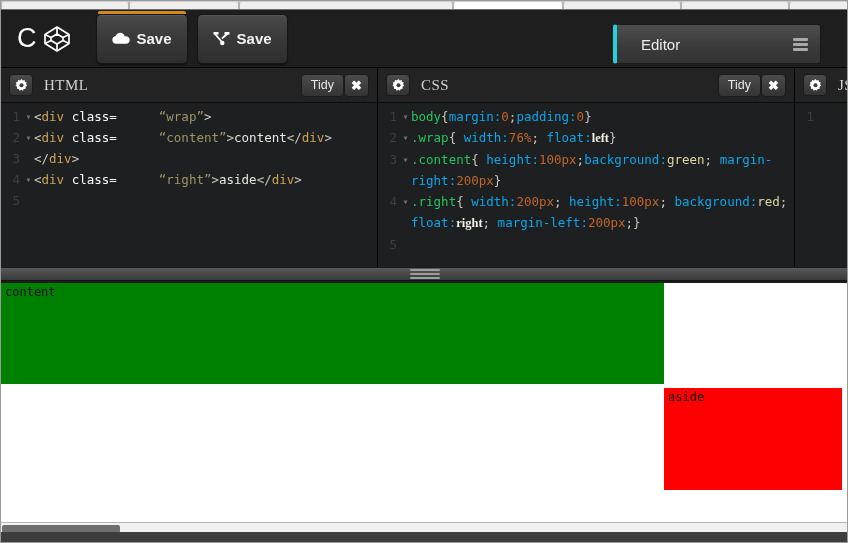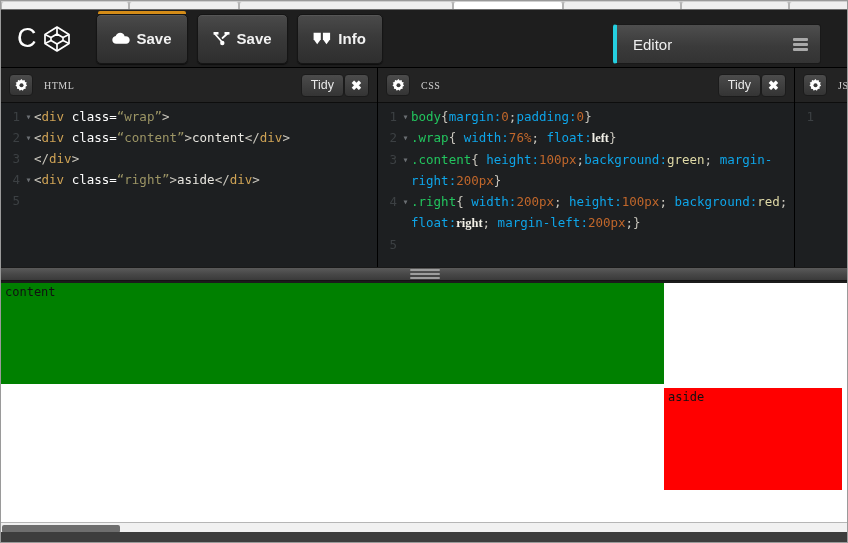--- a/index.html
+++ b/index.html
@@ -116,21 +116,21 @@
     background: linear-gradient(180deg,#4e4e4e 0%, #3b3b3b 55%, #333 100%);
     border: 1px solid #191919;
     border-left: 4px solid #25cfe0;
     border-radius: 3px;
     display: flex;
     align-items: center;
     color: #ededed;
     font-size: 15px;
     cursor: pointer;
   }
-  .editor-select .es-label { margin-left: 16px; }
+  .editor-select .es-label { margin-left: 24px; }
   .editor-select .es-menu {
     margin-left: auto;
     margin-right: 12px;
     display: flex;
     flex-direction: column;
     gap: 2px;
   }
   .editor-select .es-menu i {
     display: block;
     width: 15px; height: 3px;
@@ -172,21 +172,21 @@
     background: linear-gradient(180deg,#4b4b4b,#343434);
     border: 1px solid #1b1b1b;
     border-radius: 4px;
     display: flex; align-items: center; justify-content: center;
     cursor: pointer;
     flex: none;
   }
   .pane-title {
     margin-left: 11px;
     color: #d2d2d2;
-    font-size: 10px;
+    font-size: 15px;
     font-family: "Liberation Serif", serif;
     letter-spacing: .5px;
   }
   .head-right {
     margin-left: auto;
     display: flex;
     align-items: center;
   }
   .tidy-btn {
     height: 23px;
@@ -243,21 +243,21 @@
     text-align: center;
     font-size: 10px;
     user-select: none;
   }
   .ctext { flex: 1; white-space: pre-wrap; word-break: break-word; }
 
   
   .t-punc   { color: #c9c6bd; }
   .t-tag    { color: #cfa355; }
   .t-attr   { color: #ffffff; }
-  .t-str    { color: #9c9565; }
+  .t-str    { color: #9c9565; margin-left: 42px; }
   .t-txt    { color: #e8e6e0; }
   .t-sel    { color: #22c55e; }
   .t-prop   { color: #0ea5e9; }
   .t-num    { color: #c1672b; }
   .t-val    { color: #ded8a6; }
   .t-kw     { color: #f1efe6; font-weight: bold; font-family: Liberation Serif, serif; }
 
   
   .drag-handle {
     position: absolute;
@@ -399,29 +399,20 @@
               <path d="M14 3 L9.5 7"></path>
             </g>
             <path fill="#ffffff" d="M0.5 1h5v2.6h-5z"></path>
             <path fill="#ffffff" d="M11.5 1h5v2.6h-5z"></path>
             <circle cx="9.3" cy="12" r="2.2" fill="#ffffff"></circle>
           </svg>
         </span>
         <span>Save</span>
       </div>
 
-      <div class="tb-btn">
-        <span class="tb-icon">
-          <svg width="18" height="13" viewBox="0 0 18 13">
-            <path fill="#ffffff" d="M0.6 0.8h7.2v6.5L4.2 12.3 0.6 7.3z"></path>
-            <path fill="#ffffff" d="M9.9 0.8h7.2v6.5l-3.6 5-3.6-5z"></path>
-          </svg>
-        </span>
-        <span>Info</span>
-      </div>
 
 
     </div>
 
     <div class="editor-select">
       <span class="es-label">Editor</span>
       <span class="es-menu">
           <i></i>
           <i></i>
           <i></i>

